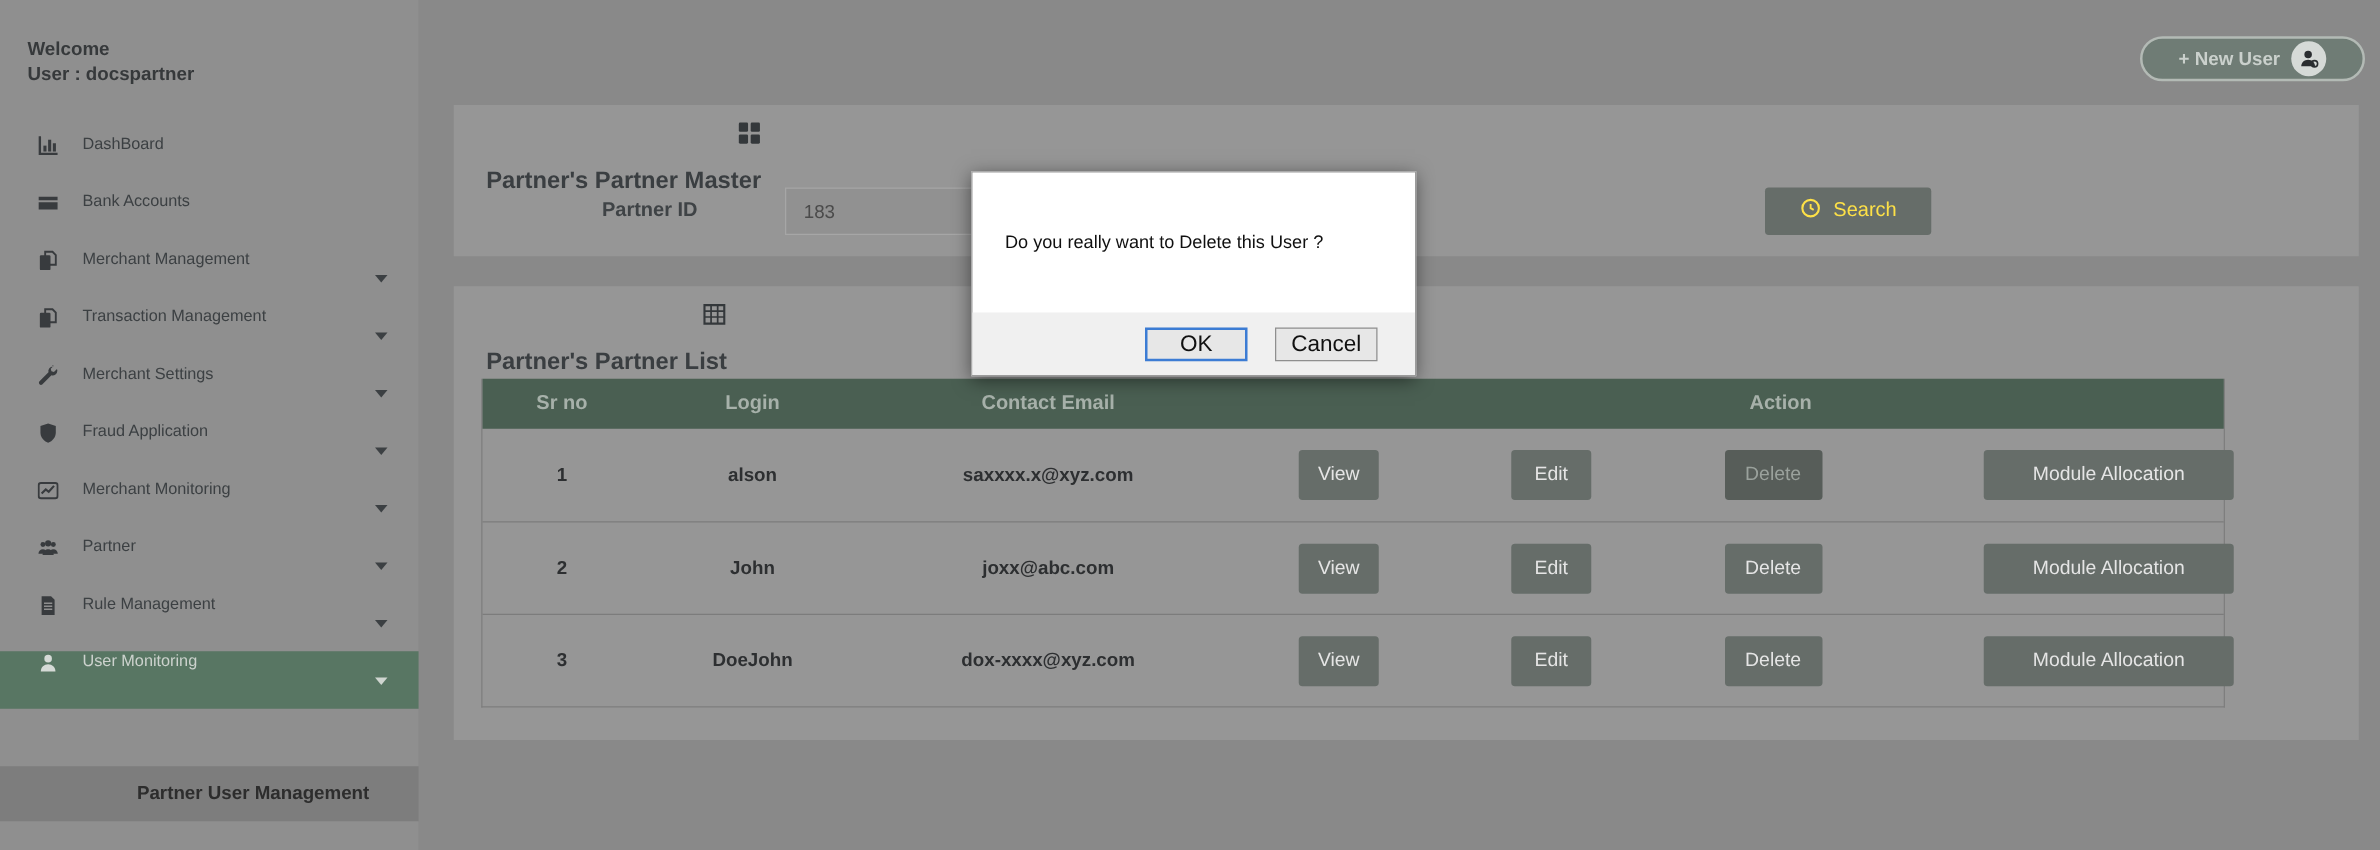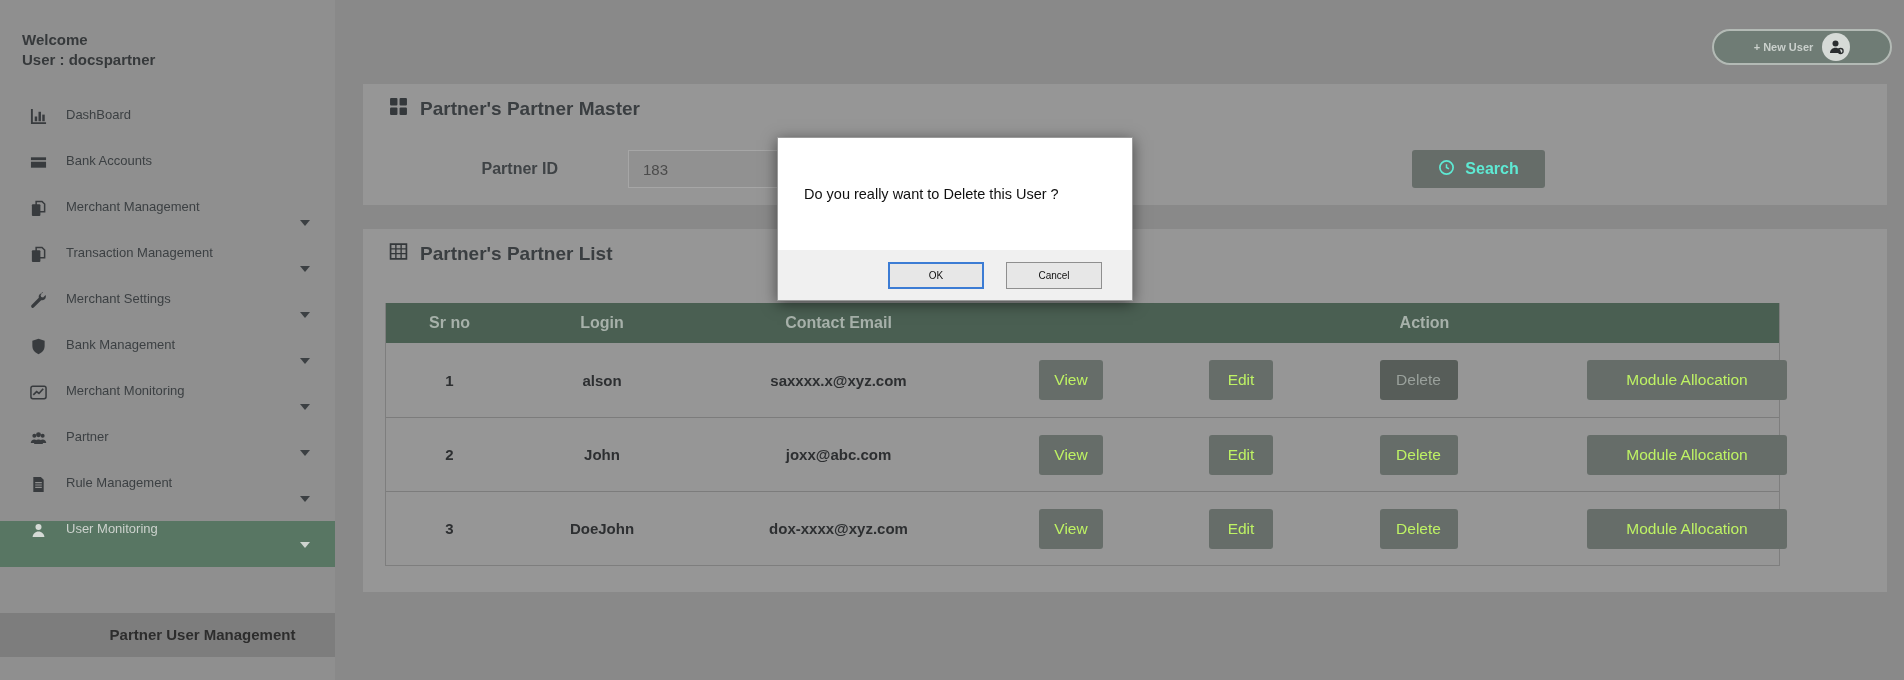--- a/index.html
+++ b/index.html
@@ -18,64 +18,64 @@
     border-left:5px solid transparent;border-right:5px solid transparent;border-top:6px solid #3c4043;}
   .nav-item.active{background:var(--green_active,#587663);color:#ccd2cd;}
   .nav-item.active .nav-icon{color:#d5dad6;}
   .nav-item.active .caret{border-top-color:#cfd5d0;}
   .subitem{position:absolute;left:0;top:613px;width:335px;height:44px;background:#7d7d7d;
     line-height:44px;padding-left:70px;font-size:15px;font-weight:bold;color:#2d2d2d;text-align:center;}
 
   
   .main{position:absolute;left:335px;top:0;width:1569px;height:680px;background:var(--main_bg,#898989);}
   .new-user{position:absolute;top:29px;right:12px;width:180px;height:36px;border-radius:18px;
-    background:#6f7c75;border:2px solid #b3bab5;color:#cad0cc;font-size:11px;font-weight:bold;
+    background:#6f7c75;border:2px solid #b3bab5;color:#cad0cc;font-size:15px;font-weight:bold;
     display:flex;align-items:center;justify-content:center;gap:9px;font-family:inherit;}
   .nu-circle{width:28px;height:28px;border-radius:50%;background:#d6dad7;display:flex;
     align-items:center;justify-content:center;color:#2b2e30;}
   .nu-circle svg{width:18px;height:18px;}
 
   .card{position:absolute;left:28px;width:1524px;background:var(--card_bg,#969696);}
   .card-master{top:84px;height:121px;}
   .card-list{top:229px;height:363px;}
-  .card-title{position:absolute;top:13px;left:26px;display:flex;gap:12px;align-items:center;
-    font-size:19px;font-weight:bold;color:#3a3e41;}
+  .card-title{position:absolute;top:13px;left:26px;display:flex;gap:12px;align-items:flex-end;
+    font-size:19px;font-weight:bold;color:#3a3e41;flex-direction:column;}
   .card-title svg{width:19px;height:19px;color:#34383b;}
 
   .pid-label{position:absolute;left:60px;top:66px;width:135px;text-align:right;line-height:38px;
     font-size:16px;font-weight:bold;color:#3f4346;}
   .pid-input{position:absolute;left:265px;top:66px;width:312px;height:38px;background:#919191;
     border:1px solid #a6a6a6;color:#4b4b4b;font-size:15px;padding:0 14px;font-family:inherit;}
   .search-btn{position:absolute;left:1049px;top:66px;width:133px;height:38px;border:none;border-radius:3px;
-    background:var(--button_bg,#666d69);color:#5eead4;font-size:16px;display:flex;align-items:center;
-    justify-content:center;gap:10px;font-family:inherit;font-weight:bold;}
+    background:var(--button_bg,#666d69);color:#fde047;font-size:16px;display:flex;align-items:center;
+    justify-content:center;gap:10px;font-family:inherit;}
   .search-btn svg{width:17px;height:17px;}
 
   
   .ptable{position:absolute;left:22px;top:74px;width:1395px;border:1px solid #7e7e7e;border-top:none;}
   .thead{display:grid;grid-template-columns:127px 178px 295px 877px;height:40px;
     background:var(--green_header,#4a5f52);align-items:center;}
   .th{text-align:center;font-size:16px;font-weight:bold;color:#a7b1aa;}
   .trow{display:grid;grid-template-columns:127px 178px 295px 170px 170px 185px 352px;height:74px;align-items:center;}
   .trow + .trow{border-top:1px solid #7c7c7c;}
   .cell{text-align:center;font-weight:bold;color:#2d2f31;font-size:15px;}
-  .abtn{height:40px;border:none;border-radius:3px;background:var(--button_bg,#666d69);color:#bef264;
+  .abtn{height:40px;border:none;border-radius:3px;background:var(--button_bg,#666d69);color:#e5e5e5;
     font-size:15.5px;display:flex;align-items:center;justify-content:center;margin:0 auto;font-family:inherit;}
   .abtn.b0,.abtn.b1{width:64px;}
   .abtn.b2{width:78px;}
   .abtn.b3{width:200px;}
   .abtn.pressed{background:var(--button_bg_pressed,#575d59);color:#9aa19c;}
 
   
   .dialog{position:absolute;left:777px;top:137px;width:356px;background:#ffffff;
     border:1px solid #9b9b9b;box-shadow:0 3px 14px rgba(0,0,0,.5);z-index:50;}
   .dialog-body{height:112px;display:flex;align-items:center;padding:14px 26px;font-size:14.5px;color:#101010;}
   .dialog-footer{height:50px;background:#f0f0f0;display:flex;align-items:center;justify-content:flex-end;
     gap:22px;padding-right:30px;}
-  .dlg-btn{width:96px;height:27px;font-size:10px;background:#e7e7e7;display:flex;align-items:center;
+  .dlg-btn{width:82px;height:27px;font-size:18px;background:#e7e7e7;display:flex;align-items:center;
     justify-content:center;color:#111;font-family:inherit;padding:0;}
   .dlg-ok{border:2px solid var(--ok_border,#3c7cd4);}
   .dlg-cancel{border:1px solid #8f8f8f;}
 </style>
 </head>
 <body>
 
 <div>
 
   <aside class="sidebar">
@@ -132,21 +132,21 @@
           </span>
           <span>Merchant Settings</span>
           <span class="caret"></span>
         </div>
         <div class="nav-item">
           <span class="nav-icon">
             <svg viewBox="0 0 18 18" fill="currentColor">
               <path d="M9 .8 15.5 3v5.2c0 4.6-2.8 7.3-6.5 9-3.7-1.7-6.5-4.4-6.5-9V3z"></path>
             </svg>
           </span>
-          <span>Bank Management</span>
+          <span>Fraud Application</span>
           <span class="caret"></span>
         </div>
         <div class="nav-item">
           <span class="nav-icon">
             <svg viewBox="0 0 18 18">
               <rect x="1" y="2.5" width="16" height="13" rx="2" fill="none" stroke="currentColor" stroke-width="1.6"></rect>
               <path d="M3.5 11.5 7 8l2.5 2 4.5-5" fill="none" stroke="currentColor" stroke-width="1.8"></path>
             </svg>
           </span>
           <span>Merchant Monitoring</span>

